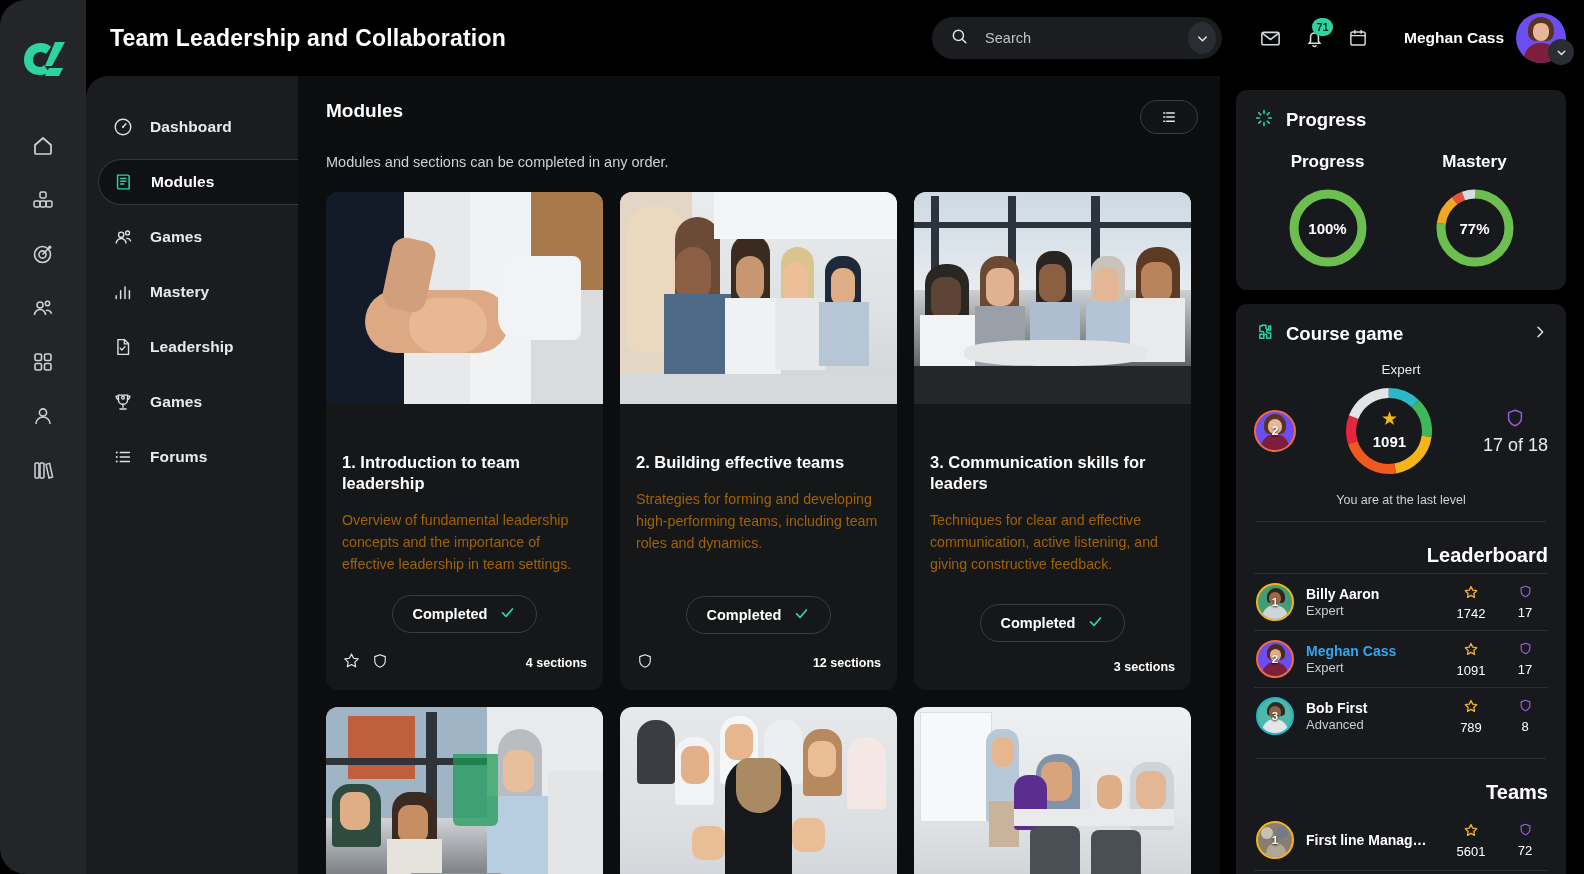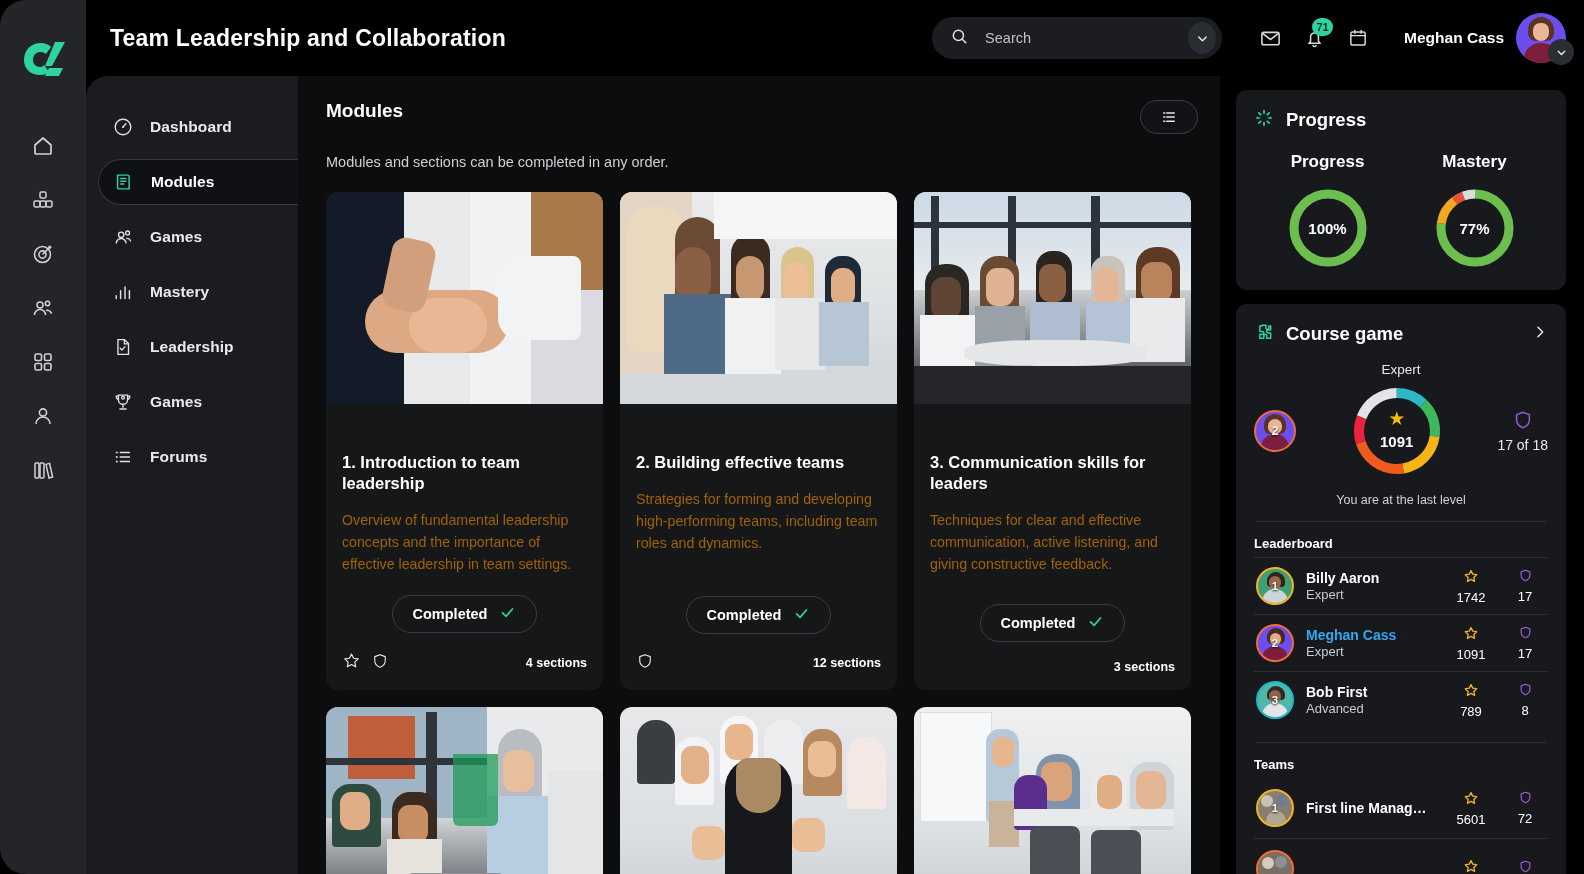--- a/index.html
+++ b/index.html
@@ -172,26 +172,26 @@
   .ring-star { position: absolute; left: 0; right: 0; top: 26px; text-align: center;
      font-size: 19px; color: #f5ba16; line-height: 1; }
   .ring-score { position: absolute; left: 0; right: 0; top: 50px; text-align: center;
      color: #fff; font-size: 15px; font-weight: 700; }
   .game-avatar { position: relative; width: 42px; height: 42px; border-radius: 50%;
      border: 2.5px solid #ef6c3b; overflow: hidden; background: #6c4ef0; }
   .game-avatar .rk { position:absolute; inset:0; display:flex; align-items:center;
      justify-content:center; color:#fff; font-size:12px; font-weight:700; z-index:3;
      text-shadow:0 1px 2px rgba(0,0,0,.8); }
   .shield-stat { text-align: center; }
-  .shield-stat .txt { color: #e8eaec; font-size: 14px; margin-top: 2px; }
+  .shield-stat .txt { color: #e8eaec; font-size: 18px; margin-top: 2px; }
   .game-note { text-align: center; color: #cfd1d5; font-size: 12.5px; margin-top: 14px; }
 
   .divider { height: 1px; background: #2b2e32; margin: 14px 2px 0 2px; }
-  .sec-title { text-align: left; color: #fff; font-size: 13px; font-weight: 700;
-     margin-top: 14px; margin-bottom: 6px; }
+  .sec-title { text-align: right; color: #fff; font-size: 20px; font-weight: 700;
+     margin-top: 22px; margin-bottom: 6px; }
   .lb-row { display: flex; align-items: center; padding: 9px 2px; gap: 12px;
      border-top: 1px solid #2b2e32; }
   .lb-row:first-of-type { border-top: none; }
   .lb-av { position: relative; width: 38px; height: 38px; border-radius: 50%;
      overflow: hidden; border: 2.5px solid #f0b323; flex: 0 0 38px; }
   .lb-av .rk { position:absolute; inset:0; display:flex; align-items:center;
      justify-content:center; color:#fff; font-size:11.5px; font-weight:700; z-index:3;
      text-shadow:0 1px 2px rgba(0,0,0,.85); }
   .lb-info { flex: 1; min-width: 0; }
   .lb-name { color: #fff; font-size: 14px; font-weight: 700; white-space: nowrap;

